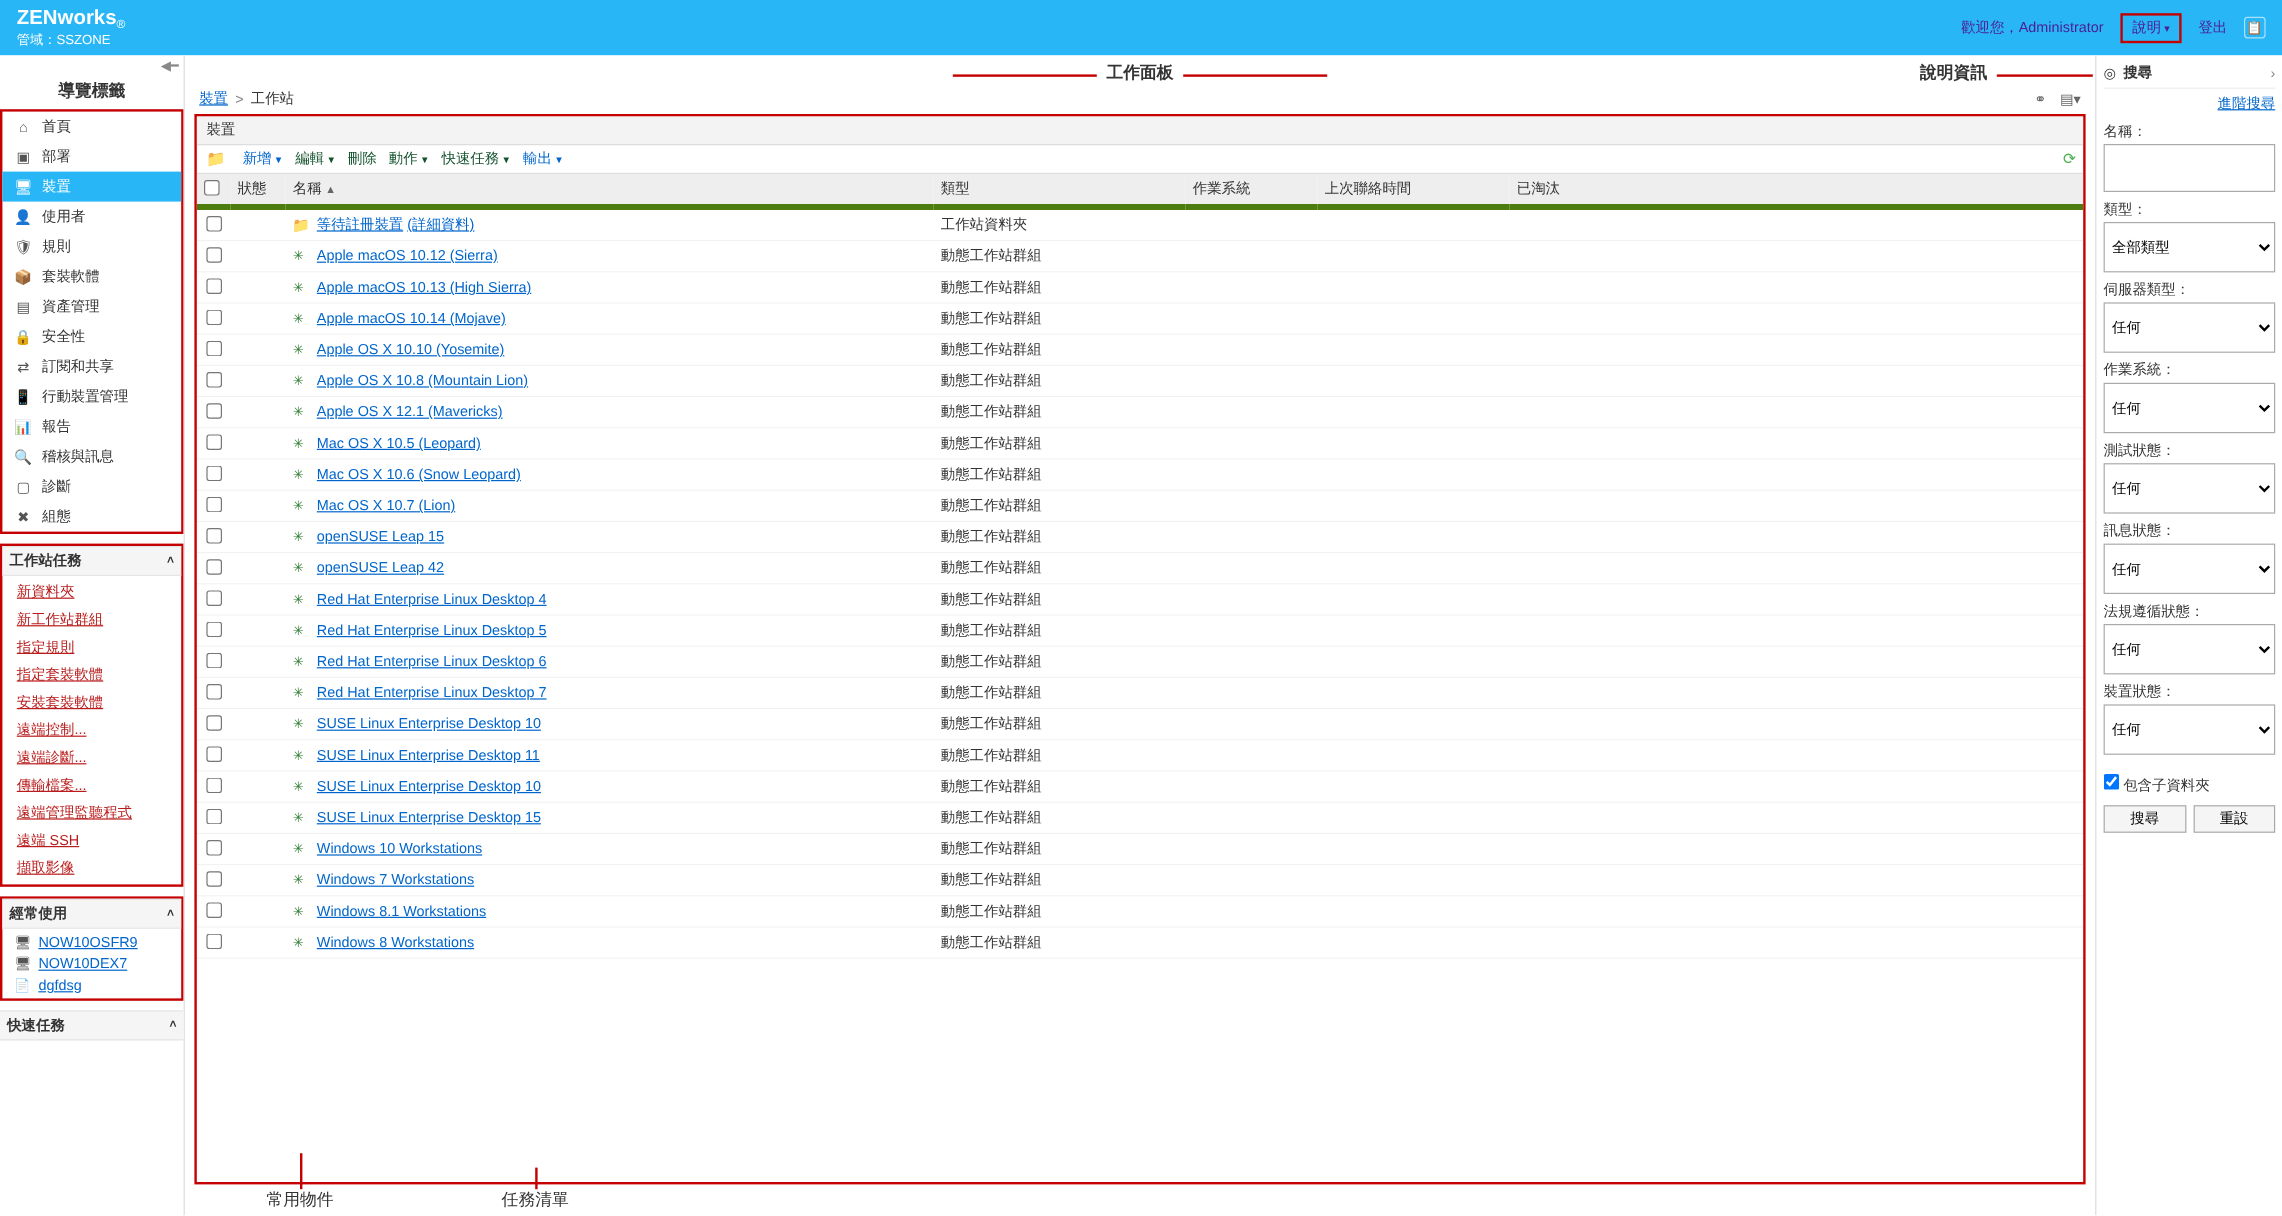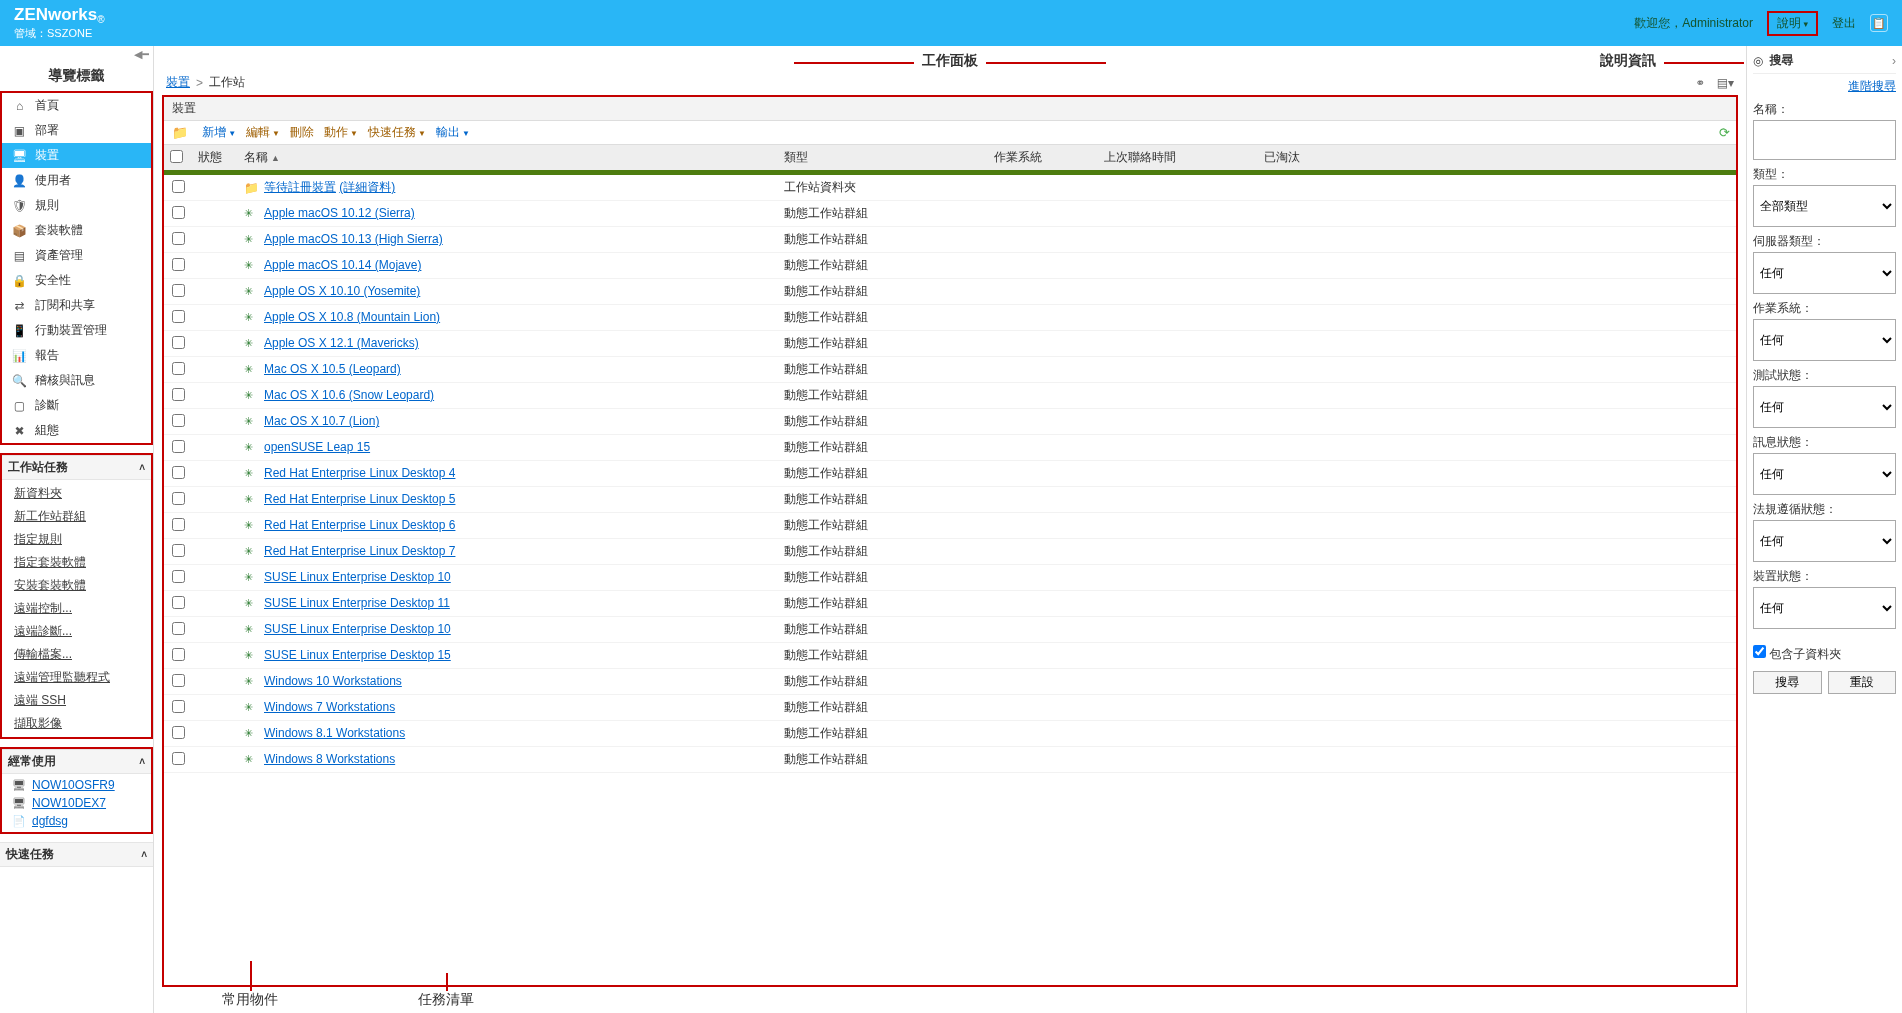--- a/index.html
+++ b/index.html
@@ -4,40 +4,40 @@
 <style>
 * { box-sizing: border-box; margin: 0; padding: 0; }
 body { font-family: "Microsoft JhengHei", Arial, sans-serif; font-size: 12px; color: #333; background: #fff; }
 a { color: #0066cc; text-decoration: underline; cursor: pointer; }
 
 .header { background: #29b6f6; color: #fff; padding: 6px 14px; display: flex; justify-content: space-between; align-items: center; height: 46px; }
 .header-left { display: flex; flex-direction: column; }
 .brand { font-size: 17px; font-weight: bold; }
 .zone { font-size: 11px; }
 .header-right { display: flex; align-items: center; gap: 14px; font-size: 12px; }
-.header-right span, .header-right a { color: #14532d; text-decoration: none; text-align: right; }
+.header-right span, .header-right a { color: #4c1d95; text-decoration: none; text-align: right; }
 .help-btn { border: 2px solid #c40000; padding: 2px 8px; }
 .help-btn::after { content: " ▾"; font-size: 9px; }
 .hdr-icon { width:18px; height:18px; display:inline-flex; align-items:center; justify-content:center; border:1px solid rgba(255,255,255,.6); border-radius:3px; font-size:11px;}
 
 .layout { display: flex; height: calc(100vh - 46px); }
 .sidebar { width: 154px; border-right: 1px solid #ddd; overflow-y: auto; display:flex; flex-direction:column; gap:4px; padding-top:2px;}
 .annot-frame { border: 2px solid #c40000; }
 .annot-label { text-align: center; font-weight: bold; font-size: 14px; padding: 2px 0; }
 .collapse-handle { text-align:right; padding:0 4px; color:#888; font-size:11px;}
 
 .nav-list { list-style:none; }
 .nav-item { display:flex; align-items:center; gap:8px; padding:4px 10px; cursor:pointer; color:#333;}
 .nav-item.active { background:#29b6f6; color:#fff; }
 .nav-icon { width:15px; display:inline-flex; justify-content:center; font-size:12px; color:#555;}
 .nav-item.active .nav-icon{color:#fff;}
 
 .panel-hdr { background:#f5f5f5; padding:3px 6px; font-weight:bold; display:flex; justify-content:space-between; align-items:center; border-top:1px solid #e5e5e5; border-bottom:1px solid #e5e5e5;}
 .task-list { list-style:none; padding:2px 0;}
-.task-list li { padding:3px 12px; color:#404040; cursor:pointer; text-decoration:underline; font-size:12px;}
+.task-list li { padding:3px 12px; color:#b91c1c; cursor:pointer; text-decoration:underline; font-size:12px;}
 .freq-list { list-style:none; padding:2px 0;}
 .freq-list li { padding:2px 10px; display:flex; align-items:center; gap:6px; color:#0066cc; cursor:pointer;}
 .freq-icon{width:14px; font-size:11px; color:#555;}
 
 .main { flex:1; display:flex; overflow:hidden;}
 .center { flex:1; display:flex; flex-direction:column; padding:14px 8px 4px 8px; position:relative; overflow:hidden;}
 
 .label-workpanel { position:absolute; top:6px; left:50%; transform:translateX(-50%); font-weight:bold; font-size:14px;}
 .label-workpanel::before { content:""; position:absolute; top:10px; right:100%; margin-right:8px; width:120px; border-top:2px solid #c40000;}
 .label-workpanel::after  { content:""; position:absolute; top:10px; left:100%;  margin-left:8px;  width:120px; border-top:2px solid #c40000;}
@@ -46,21 +46,21 @@
 
 .breadcrumb { padding:0 4px 4px 4px; display:flex; align-items:center; gap:6px;}
 .breadcrumb a{text-decoration:underline;}
 .bc-sep{color:#888;}
 .view-ic { margin-left:auto; display:flex; gap:4px; color:#666;}
 .center-frame { border:2px solid #c40000; flex:1; overflow:hidden; display:flex; flex-direction:column;}
 .grid-title { background:#f3f3f3; padding:3px 8px; border-bottom:1px solid #ddd;}
 .toolbar { display:flex; align-items:center; gap:10px; padding:3px 8px; border-bottom:1px solid #ddd; font-size:12px; position:relative;}
 .toolbar .tb{cursor:pointer;}
 .tb.enabled{color:#0066cc;}
-.tb.disabled{color:#a16207;}
+.tb.disabled{color:#14532d;}
 .tb .car{font-size:8px; margin-left:2px;}
 .tb-refresh{position:absolute; right:6px; color:#4caf50; cursor:pointer; font-size:13px;}
 .folder-ic{color:#d4a017; font-size:13px; margin-right:4px;}
 
 table.grid { width:100%; border-collapse:collapse; table-layout:fixed;}
 table.grid th { background:#eee; text-align:left; font-weight:normal; padding:4px 6px; border-bottom:5px solid #4d7c0f; font-size:12px;}
 table.grid td { padding:4px 6px; border-bottom:1px solid #f2f2f2; font-size:12px; white-space:nowrap; overflow:hidden;}
 .col-chk{width:28px; text-align:center;}
 .col-status{width:46px;}
 .grp-ic{display:inline-block; width:14px; height:14px; vertical-align:middle; margin-right:6px; font-size:11px; color:#2e7d32;}
@@ -368,20 +368,29 @@
                   <td></td>
                   <td class="name-cell"><span class="grp-ic">✳</span><a>openSUSE Leap 15</a></td>
                   <td>動態工作站群組</td>
                   <td></td>
                   <td></td>
                   <td></td>
                 </tr>
                 <tr>
                   <td class="col-chk"><input type="checkbox" style=""></td>
                   <td></td>
+                  <td class="name-cell"><span class="grp-ic">✳</span><a>openSUSE Leap 42</a></td>
+                  <td>動態工作站群組</td>
+                  <td></td>
+                  <td></td>
+                  <td></td>
+                </tr>
+                <tr>
+                  <td class="col-chk"><input type="checkbox" style=""></td>
+                  <td></td>
                   <td class="name-cell"><span class="grp-ic">✳</span><a>Red Hat Enterprise Linux Desktop 4</a></td>
                   <td>動態工作站群組</td>
                   <td></td>
                   <td></td>
                   <td></td>
                 </tr>
                 <tr>
                   <td class="col-chk"><input type="checkbox" style=""></td>
                   <td></td>
                   <td class="name-cell"><span class="grp-ic">✳</span><a>Red Hat Enterprise Linux Desktop 5</a></td>

